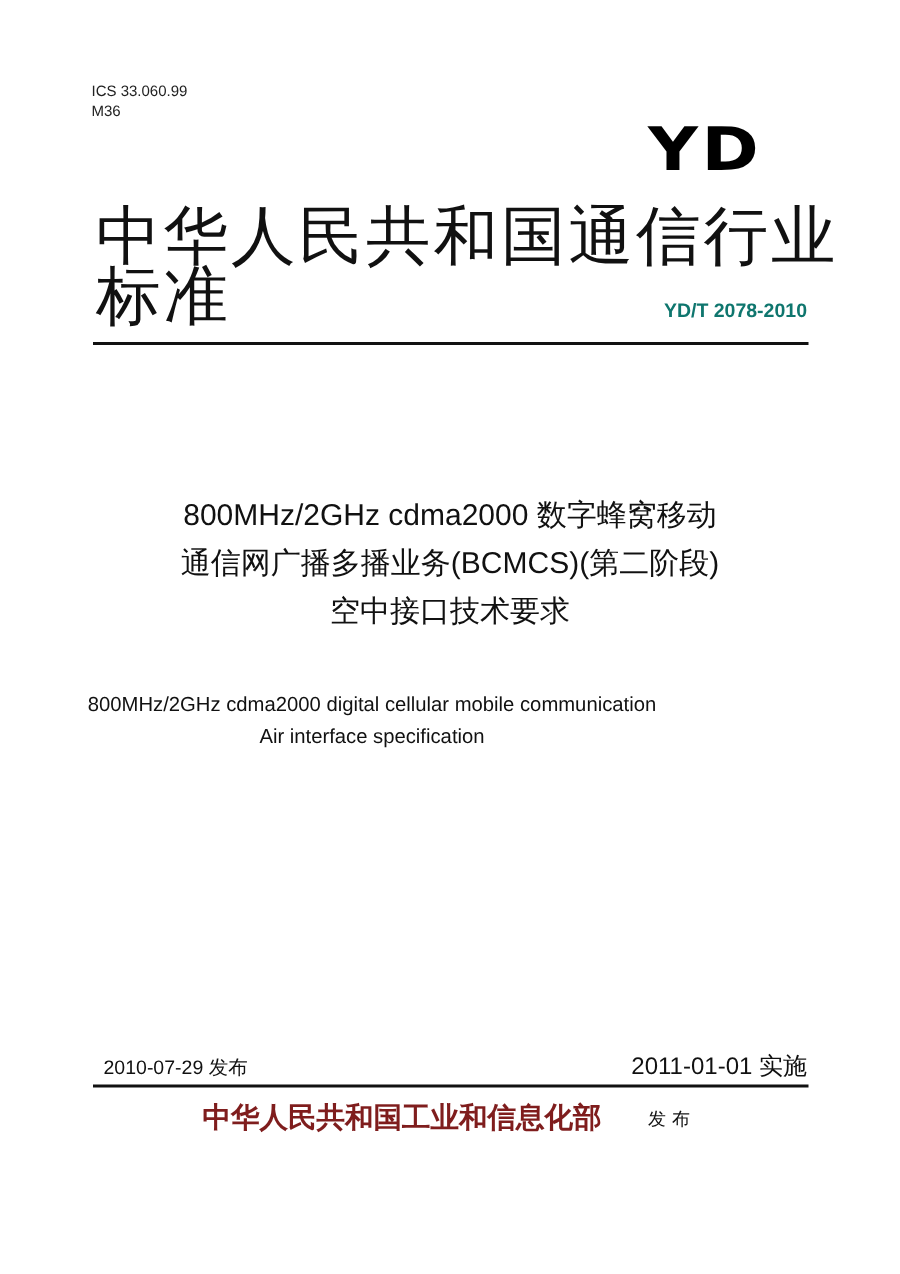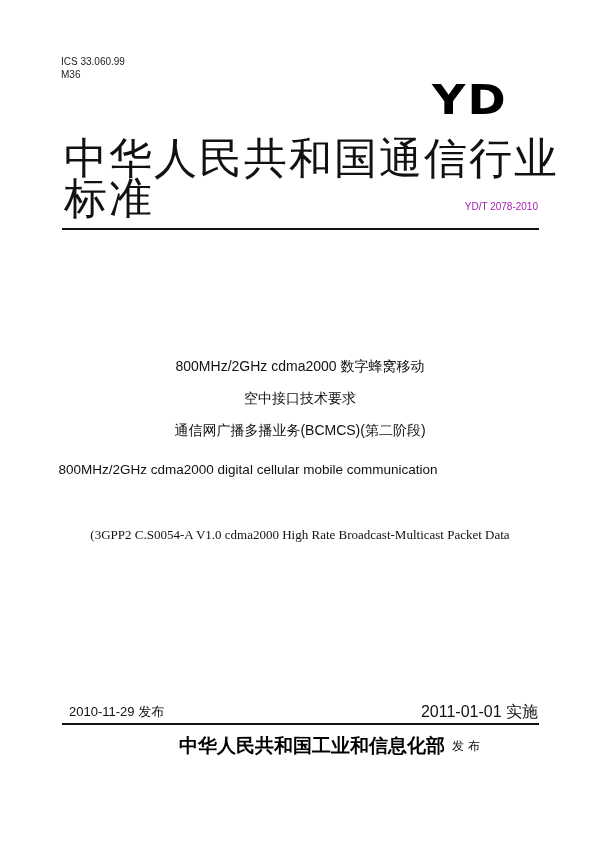--- a/index.html
+++ b/index.html
@@ -24,29 +24,29 @@
       color: #000;
     }
     .std-title {
       left: 64px; top: 138px;
       font-size: 43px; line-height: 40px;
       letter-spacing: 2px;
       color: #111;
     }
     .std-no {
       right: 62px; top: 199px;
-      font-size: 10px; line-height: 16px; color: #a21caf;
+      font-size: 13px; line-height: 16px; color: #0f766e; font-weight: bold;
     }
     .rule { left: 62px; width: 477px; height: 2px; background: #111; }
     .rule.top { top: 228px; }
     .rule.bottom { top: 723px; height: 1.5px; }
     .cn-title {
-      left: 0; width: 600px; top: 350px;
+      left: 0; width: 600px; top: 328px;
       text-align: center;
-      font-size: 14px; line-height: 32px;
+      font-size: 20px; line-height: 32px;
       color: #111;
     }
     .en-title {
       left: 0; width: 496px; top: 459px;
       text-align: center;
       font-size: 13.5px; line-height: 21px;
       color: #111;
     }
     .en-sub {
       left: 0; width: 600px; top: 523px;
@@ -55,25 +55,24 @@
       font-size: 13px; line-height: 23px;
       color: #111;
     }
     .date-left { left: 69px; top: 704px; font-size: 13px; line-height: 16px; }
     .date-right { right: 62px; top: 704px; font-size: 16px; line-height: 16px; }
     .issuer {
       left: 135px; top: 733px;
       font-family: "DejaVu Serif", "Liberation Serif", serif;
       font-weight: bold;
       font-size: 19px; line-height: 24px;
-      color: #000000;
-      margin-left: 44px;
+      color: #7f1d1d;
     }
     .issuer-suffix {
-      left: 452px; top: 738px;
+      left: 432px; top: 738px;
       font-size: 12px; line-height: 16px; letter-spacing: 4px;
     }
   </style>
 </head>
 <body>
 
 <div class="abs ics">
   <div>ICS 33.060.99</div>
   <div>M36</div>
 </div>
@@ -81,31 +80,31 @@
 <div class="abs logo">YD</div>
 
 <div class="abs std-title">中华人民共和国通信行业标准</div>
 
 <div class="abs std-no">YD/T 2078-2010</div>
 
 <div class="abs rule top"></div>
 
 <div class="abs cn-title">
   <div>800MHz/2GHz cdma2000 数字蜂窝移动</div>
+  <div>通信网广播多播业务(BCMCS)(第二阶段)</div>
   <div>空中接口技术要求</div>
-  <div>通信网广播多播业务(BCMCS)(第二阶段)</div>
 </div>
 
 <div class="abs en-title">
   <div>800MHz/2GHz cdma2000 digital cellular mobile communication</div>
+  <div>Air interface specification</div>
 </div>
 
 <div class="abs en-sub">
-  <div>(3GPP2 C.S0054-A V1.0 cdma2000 High Rate Broadcast-Multicast Packet Data</div>
 </div>
 
-<div class="abs date-left">2010-11-29 发布</div>
+<div class="abs date-left">2010-07-29 发布</div>
 <div class="abs date-right">2011-01-01 实施</div>
 
 <div class="abs rule bottom"></div>
 
 <div class="abs issuer">中华人民共和国工业和信息化部</div>
 <div class="abs issuer-suffix">发布</div>
 
 </body></html>

